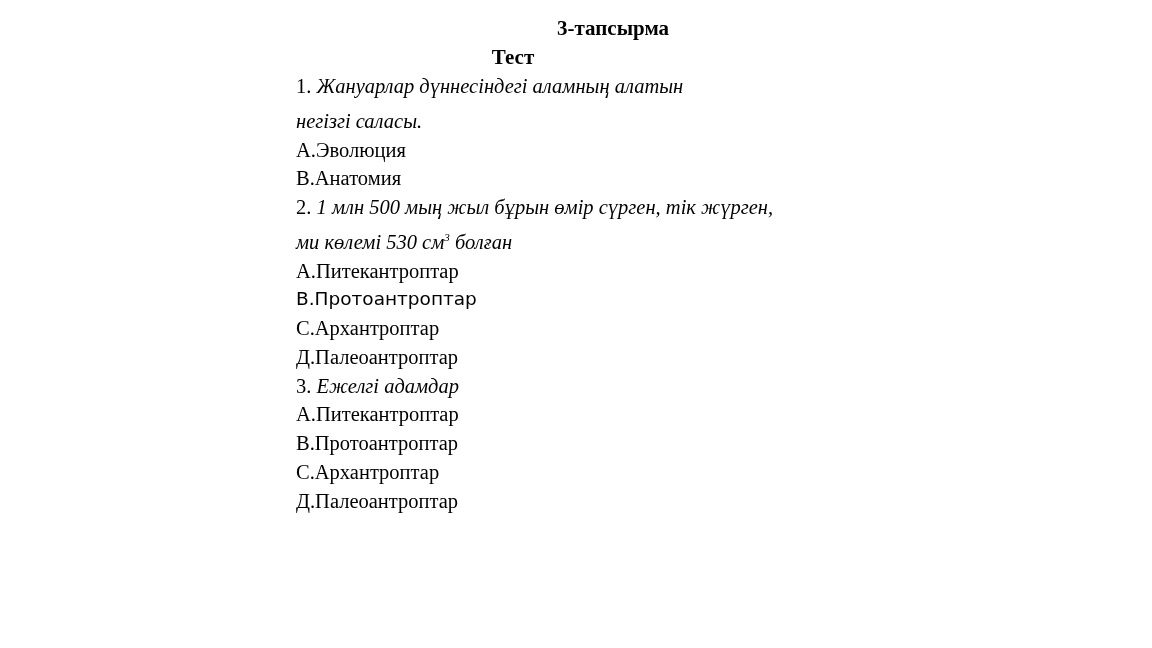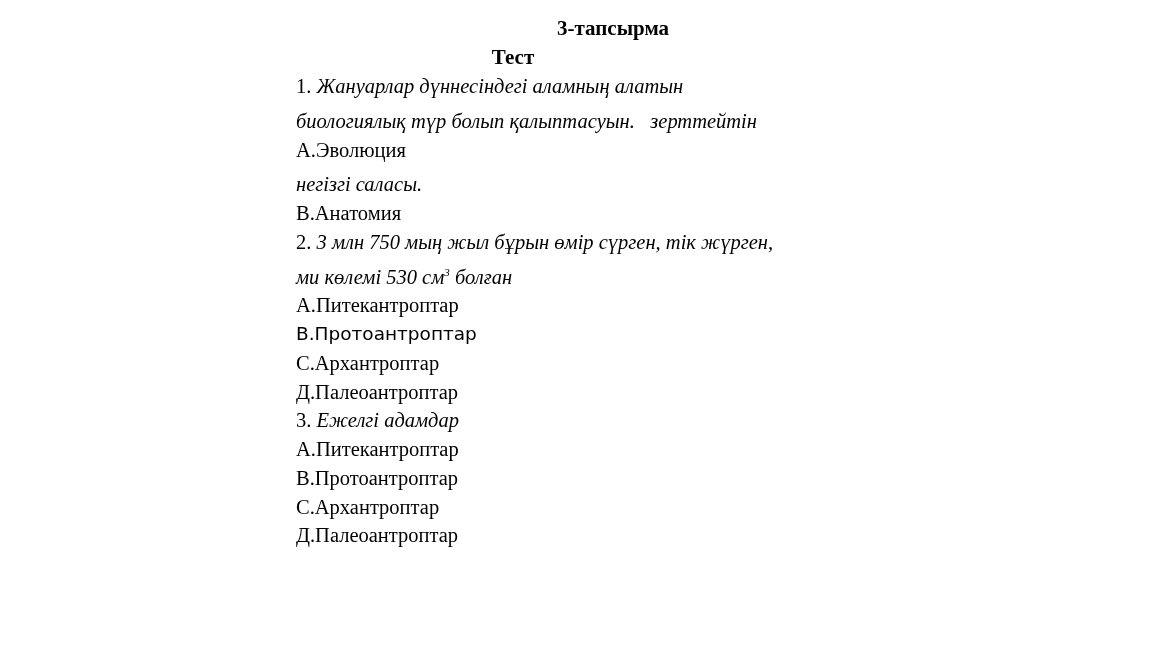--- a/index.html
+++ b/index.html
@@ -43,28 +43,27 @@
 </head>
 <body>
 
 <div class="title" id="title1">3-тапсырма</div>
 <div class="title" id="title2">Тест</div>
 
 <div class="body">
 
   <div>
     <span class="line"><span>1.</span> <span class="it">Жануарлар дүннесіндегі аламның алатын</span></span>
-    <span class="line it" style="white-space:pre;">биологиялық түр болып қалыптасуын.   зерттейтін</span>
+    <span class="line it">негізгі саласы.</span>
     <span class="line">А.Эволюция</span>
-    <span class="line it">негізгі саласы.</span>
     <span class="line">В.Анатомия</span>
   </div>
 
   <div>
-    <span class="line"><span>2.</span> <span class="it">3 млн 750 мың жыл бұрын өмір сүрген, тік жүрген,</span></span>
+    <span class="line"><span>2.</span> <span class="it">1 млн 500 мың жыл бұрын өмір сүрген, тік жүрген,</span></span>
     <span class="line it"><span>ми көлемі 530 см</span><sup>3</sup><span style="white-space:pre;"> болған</span></span>
     <span class="line">А.Питекантроптар</span>
     <span class="line sans">В.Протоантроптар</span>
     <span class="line">С.Архантроптар</span>
     <span class="line">Д.Палеоантроптар</span>
   </div>
 
   <div>
     <span class="line"><span>3.</span> <span class="it">Ежелгі адамдар</span></span>
     <span class="line">А.Питекантроптар</span>

